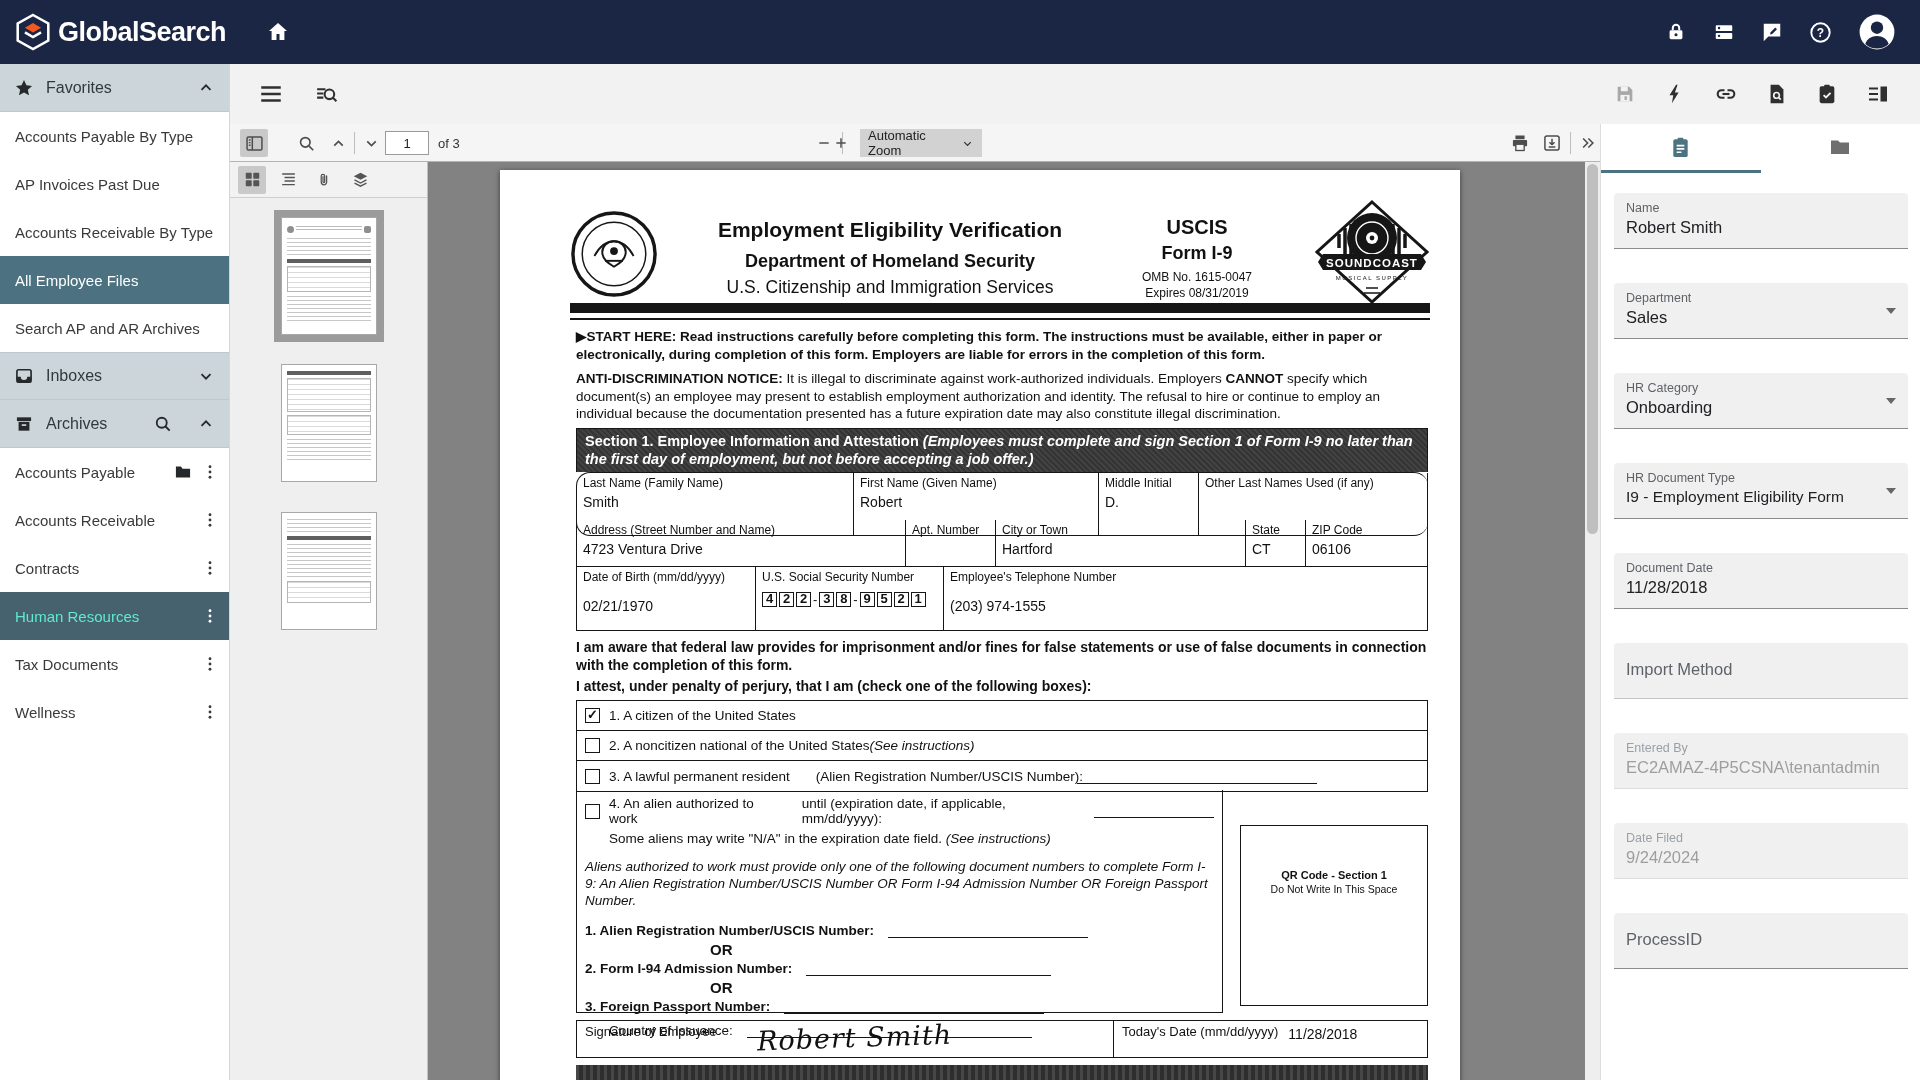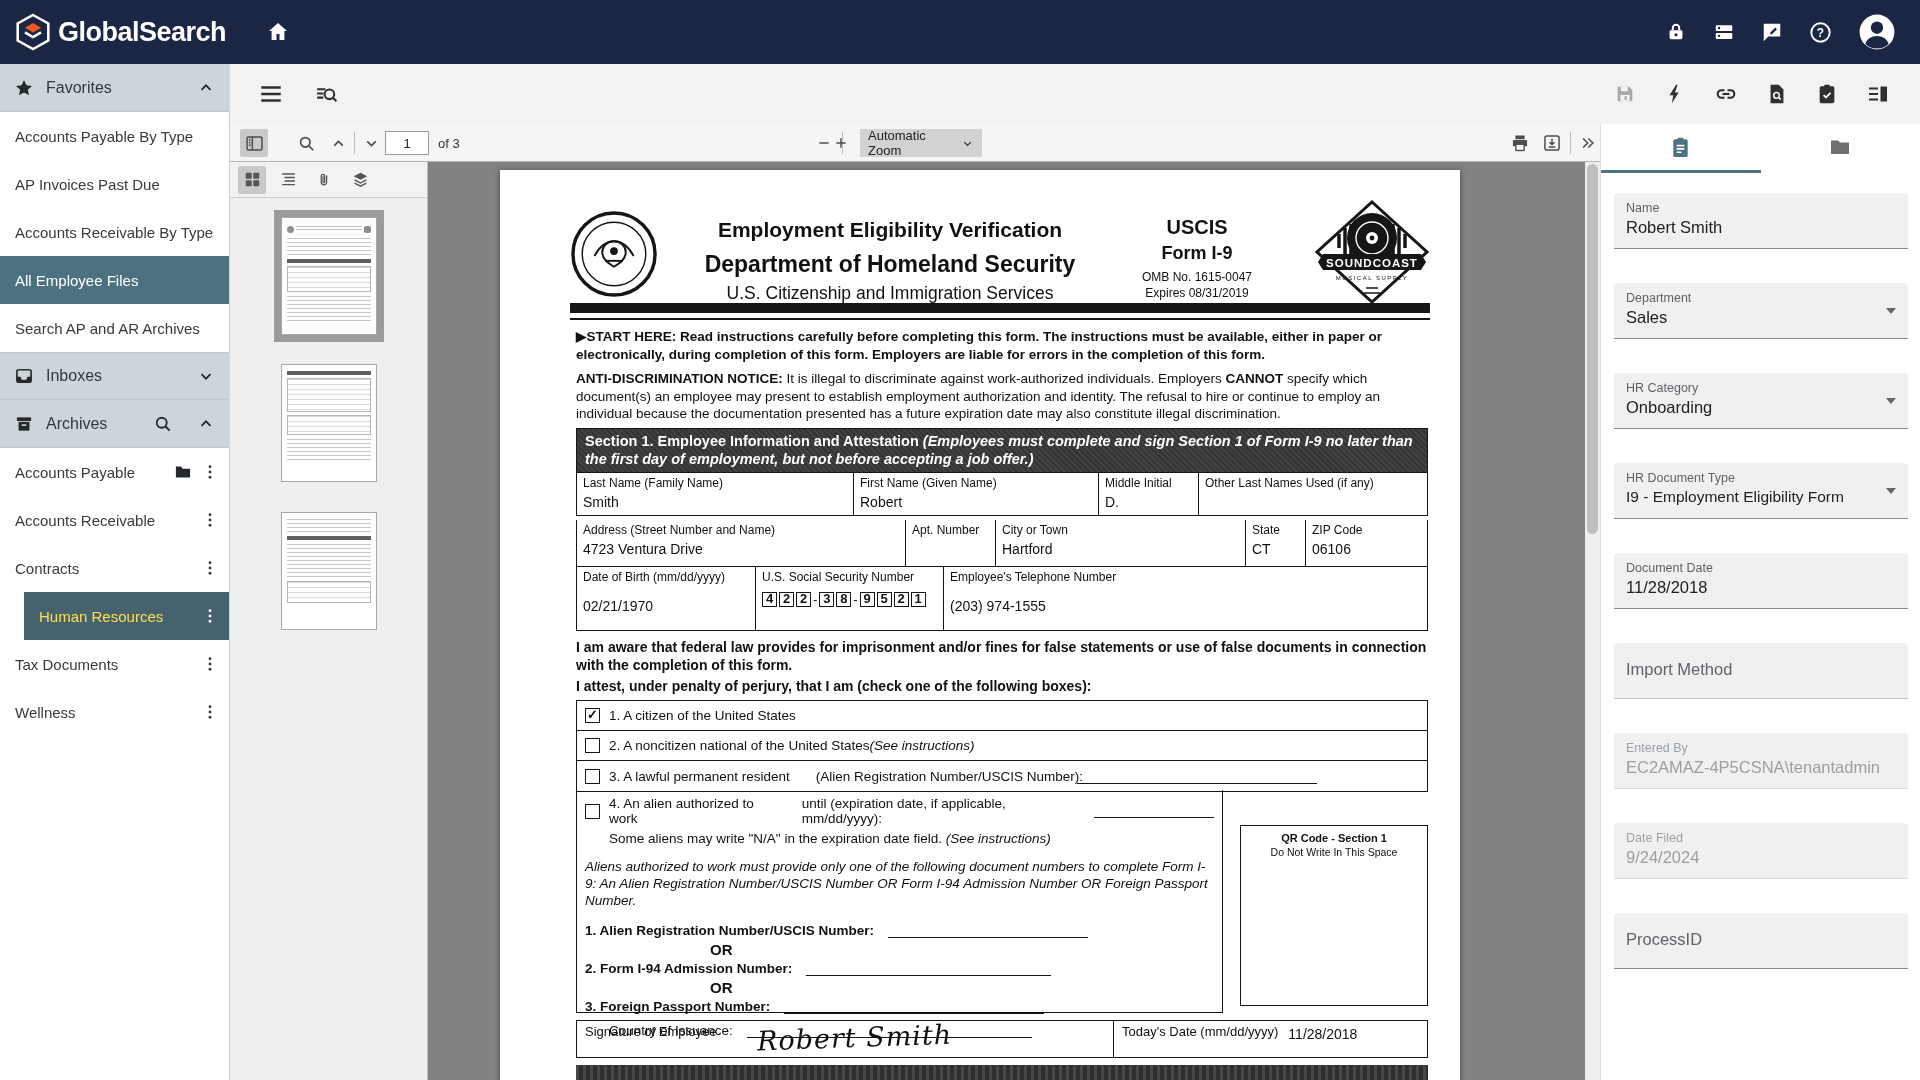--- a/index.html
+++ b/index.html
@@ -22,21 +22,21 @@
   .sidebar { position:absolute; left:0; top:64px; width:230px; bottom:0; background:#fff;
     border-right:1px solid #d6d6d6; z-index:20; }
   .side-header { height:48px; background:#ccd6da; display:flex; align-items:center;
     padding:0 14px; gap:12px; cursor:pointer; border-bottom:1px solid #bcc9ce; }
   .side-header .hd-label { font-size:16px; color:#2f3a3e; flex:0 0 auto; }
   .side-header .spacer { flex:1; }
   .side-item { height:48px; display:flex; align-items:center; padding:0 10px 0 15px;
     font-size:15px; color:#3a3a3a; cursor:pointer; background:#fff; }
   .side-item.selected { background:#4c7181; color:#fff; }
   .side-item .item-label { flex:1; white-space:nowrap; overflow:hidden; }
-  .arch-item.selected { background:#46626e; color:#fde047;margin-left:24px; }
+  .arch-item.selected { background:#46626e; color:#5eead4; }
   .kebab { flex:0 0 auto; margin-left:4px; cursor:pointer; color:#3a3a3a; }
   .selected .kebab { color:#fff; }
   .icon-dim { color:#25292b; }
 
   
   .doc-toolbar { position:absolute; left:230px; top:64px; width:1690px; height:60px;
     background:#f2f2f2; display:flex; align-items:center; z-index:10; }
   .dt-left { display:flex; align-items:center; gap:30px; margin-left:28px; }
   .dt-right { margin-left:auto; display:flex; align-items:center; gap:28px; margin-right:30px; }
   .tool-btn { background:none; border:none; cursor:pointer; color:#2f2f2f; padding:0; }
@@ -524,21 +524,21 @@
             <circle cx="45" cy="45" r="42" fill="none" stroke="#161616" stroke-width="3.5"></circle>
             <circle cx="45" cy="45" r="32.5" fill="none" stroke="#161616" stroke-width="1.5"></circle>
             <path d="M25 47c6-11 13-15 20-15s14 4 20 15" stroke="#161616" stroke-width="2" fill="none"></path>
             <path d="M45 32c-7 0-12 5-12 11 0 8 7 12 12 15 5-3 12-7 12-15 0-6-5-11-12-11Z" fill="none" stroke="#161616" stroke-width="2"></path>
             <circle cx="45" cy="42" r="4" fill="#161616"></circle>
             <path d="M36 52h18" stroke="#161616" stroke-width="2"></path>
           </svg>
       </div>
       <div class="abs f-c" style="left:175px; top:48px; width:430px;">
         <div style="font-size:21px; font-weight:bold;">Employment Eligibility Verification</div>
-        <div style="font-size:23px; font-weight:bold; margin-top:9px;">Department of Homeland Security</div>
+        <div style="font-size:18px; font-weight:bold; margin-top:9px;">Department of Homeland Security</div>
         <div style="font-size:17.5px; margin-top:5px;">U.S. Citizenship and Immigration Services</div>
       </div>
       <div class="abs f-c" style="left:612px; top:46px; width:170px;">
         <div style="font-size:20px; font-weight:bold;">USCIS</div>
         <div style="font-size:18px; font-weight:bold; margin-top:4px;">Form I-9</div>
         <div style="font-size:12px; margin-top:6px;">OMB No. 1615-0047</div>
         <div style="font-size:12px; margin-top:2px;">Expires 08/31/2019</div>
       </div>
       <div class="abs" style="left:815px; top:30px;">
         <svg width="114" height="104" viewBox="0 0 114 104">
@@ -560,21 +560,21 @@
 
       <div class="abs" style="left:76px; top:158px; width:852px; font-size:13.5px; font-weight:bold; line-height:18px;">▶START HERE: Read instructions carefully before completing this form. The instructions must be available, either in paper or electronically, during completion of this form. Employers are liable for errors in the completion of this form.</div>
       <div class="abs" style="left:76px; top:200px; width:852px; font-size:13.5px; line-height:17.5px;">
         <b>ANTI-DISCRIMINATION NOTICE:</b><span> It is illegal to discriminate against work-authorized individuals. Employers </span><b>CANNOT</b><span> specify which document(s) an employee may present to establish employment authorization and identity. The refusal to hire or continue to employ an individual because the documentation presented has a future expiration date may also constitute illegal discrimination.</span>
       </div>
 
       <div class="s1hdr">
         <span>Section 1. Employee Information and Attestation </span><i style="font-weight:bold;">(Employees must complete and sign Section 1 of Form I-9 no later than the first day of employment, but not before accepting a job offer.)</i>
       </div>
 
-      <div class="frow" style="top:302px; height:44px; border-top:1.5px solid #161616;">
+      <div class="frow" style="top:302px; height:64px; border-top:1.5px solid #161616;border-radius:14px;">
         <div class="fcell" style="width:277px;">
             <div class="fl">Last Name (Family Name)</div>
             <div class="fv">Smith</div>
           </div>
         <div class="fcell" style="width:245px;">
             <div class="fl">First Name (Given Name)</div>
             <div class="fv">Robert</div>
           </div>
         <div class="fcell" style="width:100px;">
             <div class="fl">Middle Initial</div>
@@ -678,21 +678,21 @@
             <b>3. Foreign Passport Number:</b>
             <span class="uline" style="flex:0 0 260px; height:14px; margin-left:14px;"></span>
           </div>
         <div style="margin-top:9px; display:flex; align-items:flex-end; padding-left:24px;">
             <span>Country of Issuance:</span>
             <span class="uline" style="flex:0 0 285px; height:14px; margin-left:14px;"></span>
           </div>
       </div>
 
       <div class="abs f-c" style="left:740px; top:655px; width:188px; height:181px; border:1.5px solid #161616; padding-top:6px;">
-        <div style="font-size:11px; font-weight:bold;">QR Code - Section 1</div>
+        <div style="font-size:11px; font-weight:bold;margin-top:37px;">QR Code - Section 1</div>
         <div style="font-size:10.5px; margin-top:2px;">Do Not Write In This Space</div>
       </div>
 
       <div class="abs" style="left:76px; top:850px; width:852px; height:38px; border:1.8px solid #161616; display:flex;">
         <div style="flex:1; border-right:1.5px solid #161616; display:flex; align-items:flex-start; padding:3px 8px;">
           <span style="font-size:13px;">Signature of Employee</span>
           <span class="script" style="margin-left:40px; margin-top:-2px;">Robert Smith</span>
         </div>
         <div style="flex:0 0 313px; padding:3px 8px; display:flex; align-items:flex-start;">
           <span style="font-size:13px;"><span>Today's Date (mm/dd/yyyy)</span></span>

